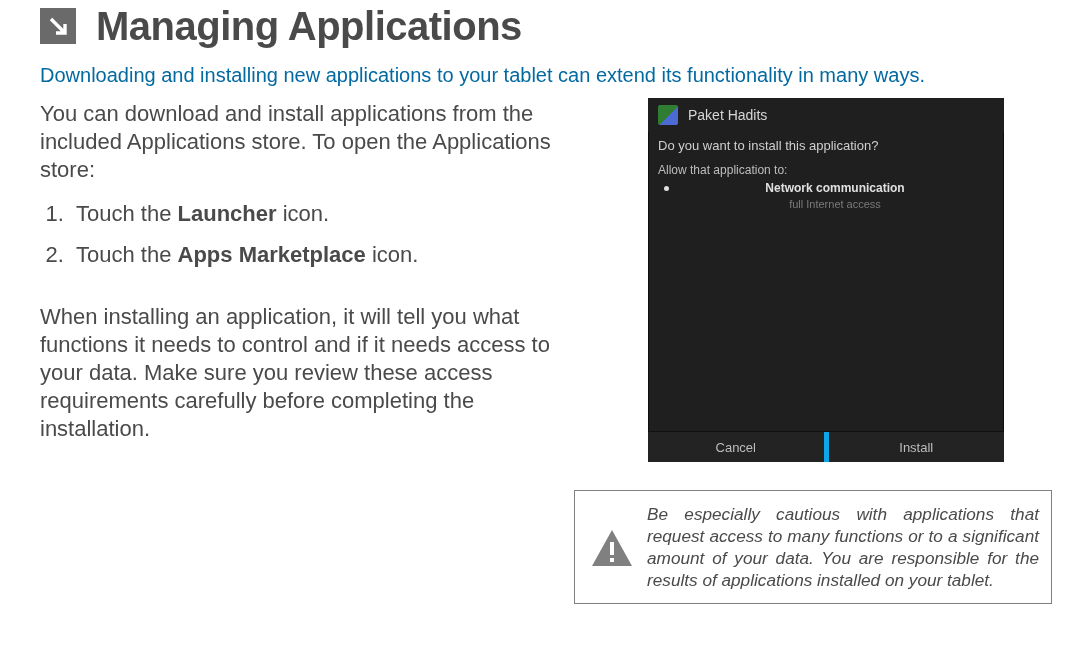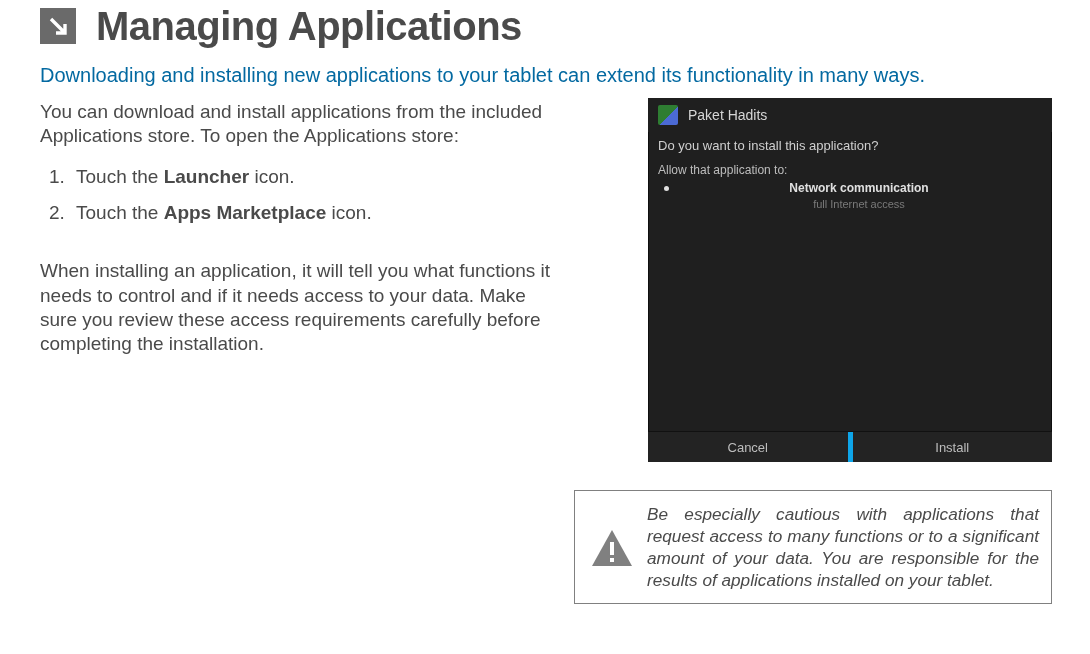--- a/index.html
+++ b/index.html
@@ -52,42 +52,42 @@
     width: 980px;
     font-size: 20px;
     color: #0369a1;
     line-height: 1.3;
   }
   .leftcol {
     position: absolute;
     left: 30px;
     top: 100px;
     width: 520px;
-    font-size: 19px;
+    font-size: 22px;
     color: #4a4a4a;
     line-height: 1.28;
   }
   .leftcol .intro { margin-bottom: 16px; }
   ol.steps {
     margin: 0 0 18px 0;
     padding-left: 30px;
   }
   ol.steps li {
     margin-bottom: 12px;
     padding-left: 6px;
   }
   ol.steps .b { font-weight: 700; }
   .para2 { margin-top: 34px; }
 
   
   .shot {
     position: absolute;
     left: 638px;
     top: 98px;
-    width: 404px;
+    width: 356px;
     height: 364px;
     background: #1f1f1f;
     box-shadow: 0 0 0 1px #0e0e0e inset;
     border-radius: 18px;
   }
   .shot .titlebar {
     display: flex;
     align-items: center;
     height: 34px;
     padding: 0 10px;

